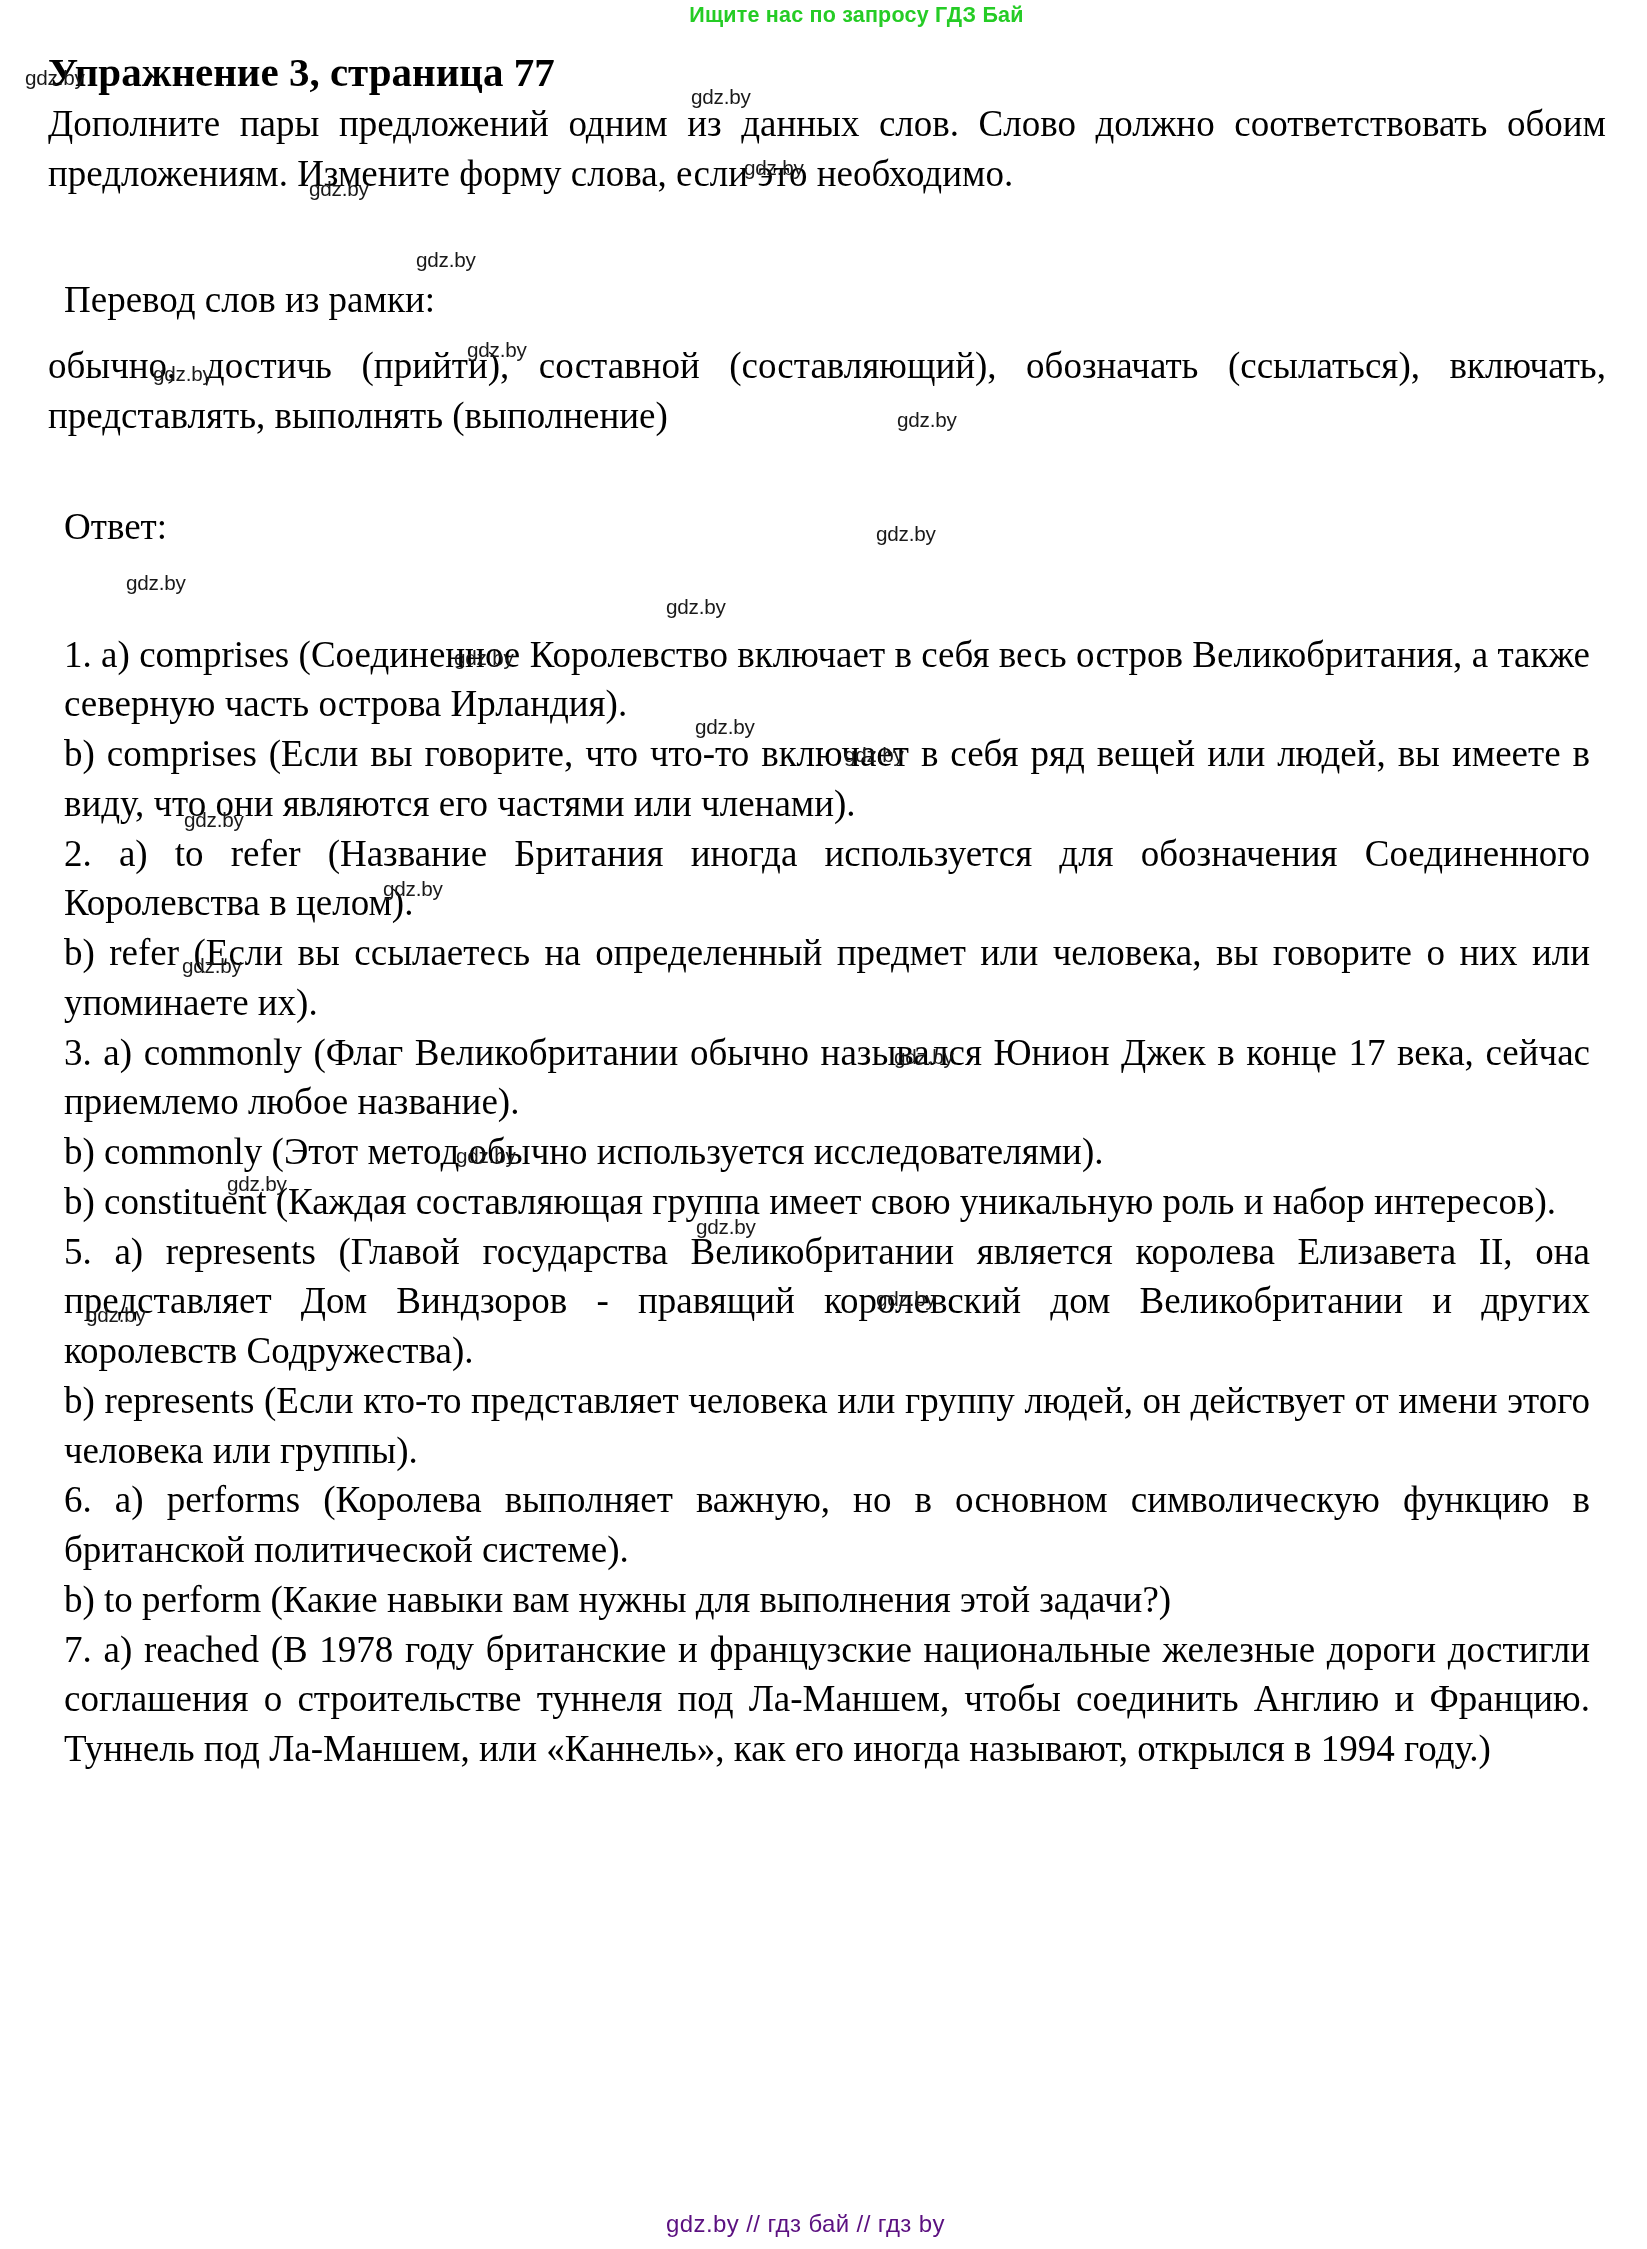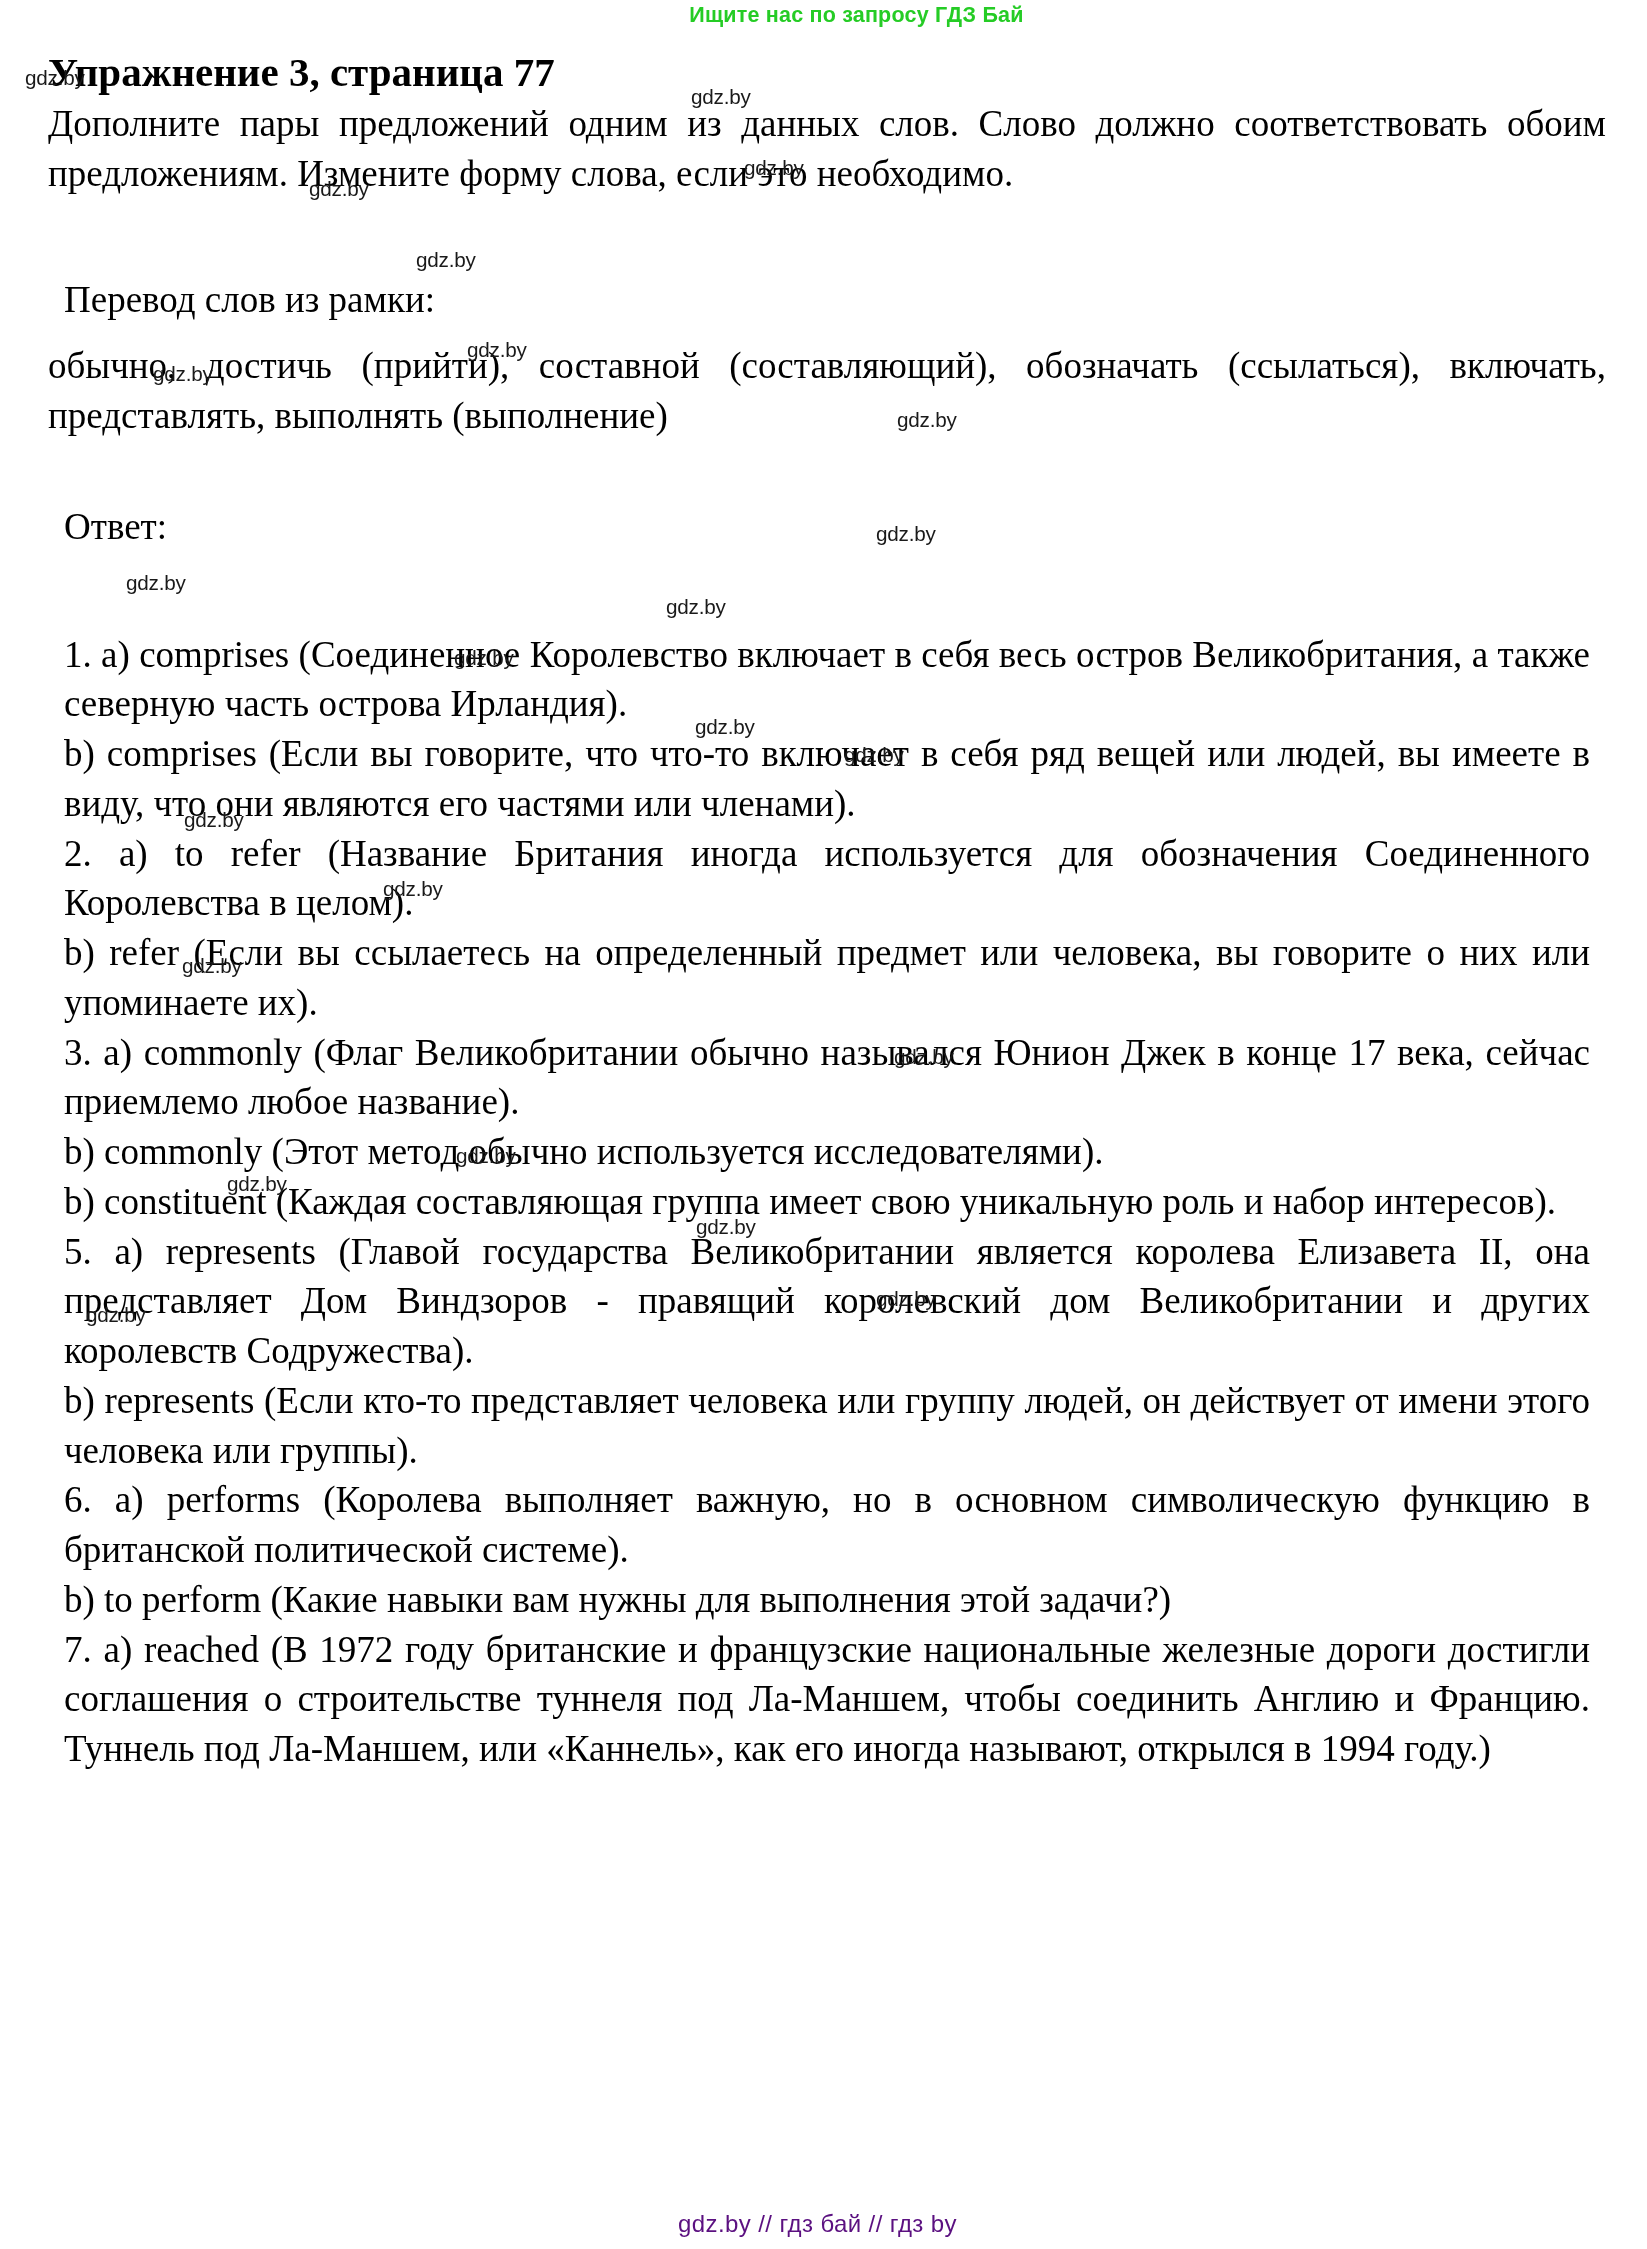--- a/index.html
+++ b/index.html
@@ -96,21 +96,21 @@
     font-weight: 400;
     color: #1a1a1a;
     white-space: nowrap;
     pointer-events: none;
     letter-spacing: -0.2px;
   }
 
   
   .footer {
     position: absolute;
-    left: 12px;
+    left: 0;
     bottom: 11.6px;
     width: 1547px;
     text-align: center;
     padding-left: 32px;
   }
   .footer-text {
     font-family: "Liberation Sans", "DejaVu Sans", sans-serif;
     font-size: 24px;
     font-weight: 400;
     color: #5b1080;
@@ -150,21 +150,21 @@
       <p class="answer-line">b) comprises (Если вы говорите, что что-то включает в себя ряд вещей или людей, вы имеете в виду, что они являются его частями или членами).</p>
       <p class="answer-line">2. a) to refer (Название Британия иногда используется для обозначения Соединенного Королевства в целом).</p>
       <p class="answer-line">b) refer (Если вы ссылаетесь на определенный предмет или человека, вы говорите о них или упоминаете их).</p>
       <p class="answer-line">3. a) commonly (Флаг Великобритании обычно назывался Юнион Джек в конце 17 века, сейчас приемлемо любое название).</p>
       <p class="answer-line last-left">b) commonly (Этот метод обычно используется исследователями).</p>
       <p class="answer-line">b) constituent (Каждая составляющая группа имеет свою уникальную роль и набор интересов).</p>
       <p class="answer-line">5. a) represents (Главой государства Великобритании является королева Елизавета II, она представляет Дом Виндзоров - правящий королевский дом Великобритании и других королевств Содружества).</p>
       <p class="answer-line">b) represents (Если кто-то представляет человека или группу людей, он действует от имени этого человека или группы).</p>
       <p class="answer-line">6. a) performs (Королева выполняет важную, но в основном символическую функцию в британской политической системе).</p>
       <p class="answer-line last-left">b) to perform (Какие навыки вам нужны для выполнения этой задачи?)</p>
-      <p class="answer-line">7. a) reached (В 1972 году британские и французские национальные железные дороги достигли соглашения о строительстве туннеля под Ла-Маншем, чтобы соединить Англию и Францию. Туннель под Ла-Маншем, или «Каннель», как его иногда называют, открылся в 1994 году.)</p>
+      <p class="answer-line">7. a) reached (В 1978 году британские и французские национальные железные дороги достигли соглашения о строительстве туннеля под Ла-Маншем, чтобы соединить Англию и Францию. Туннель под Ла-Маншем, или «Каннель», как его иногда называют, открылся в 1994 году.)</p>
     </div>
 
   </div>
 
   <div id="watermark-layer">
       <span class="wm" style="left: 25px; top: 36px; color: rgb(26, 26, 26);">gdz.by</span>
       <span class="wm" style="left: 691px; top: 55px; color: rgb(26, 26, 26);">gdz.by</span>
       <span class="wm" style="left: 744px; top: 126px; color: rgb(26, 26, 26);">gdz.by</span>
       <span class="wm" style="left: 309px; top: 147px; color: rgb(26, 26, 26);">gdz.by</span>
       <span class="wm" style="left: 416px; top: 218px; color: rgb(26, 26, 26);">gdz.by</span>

